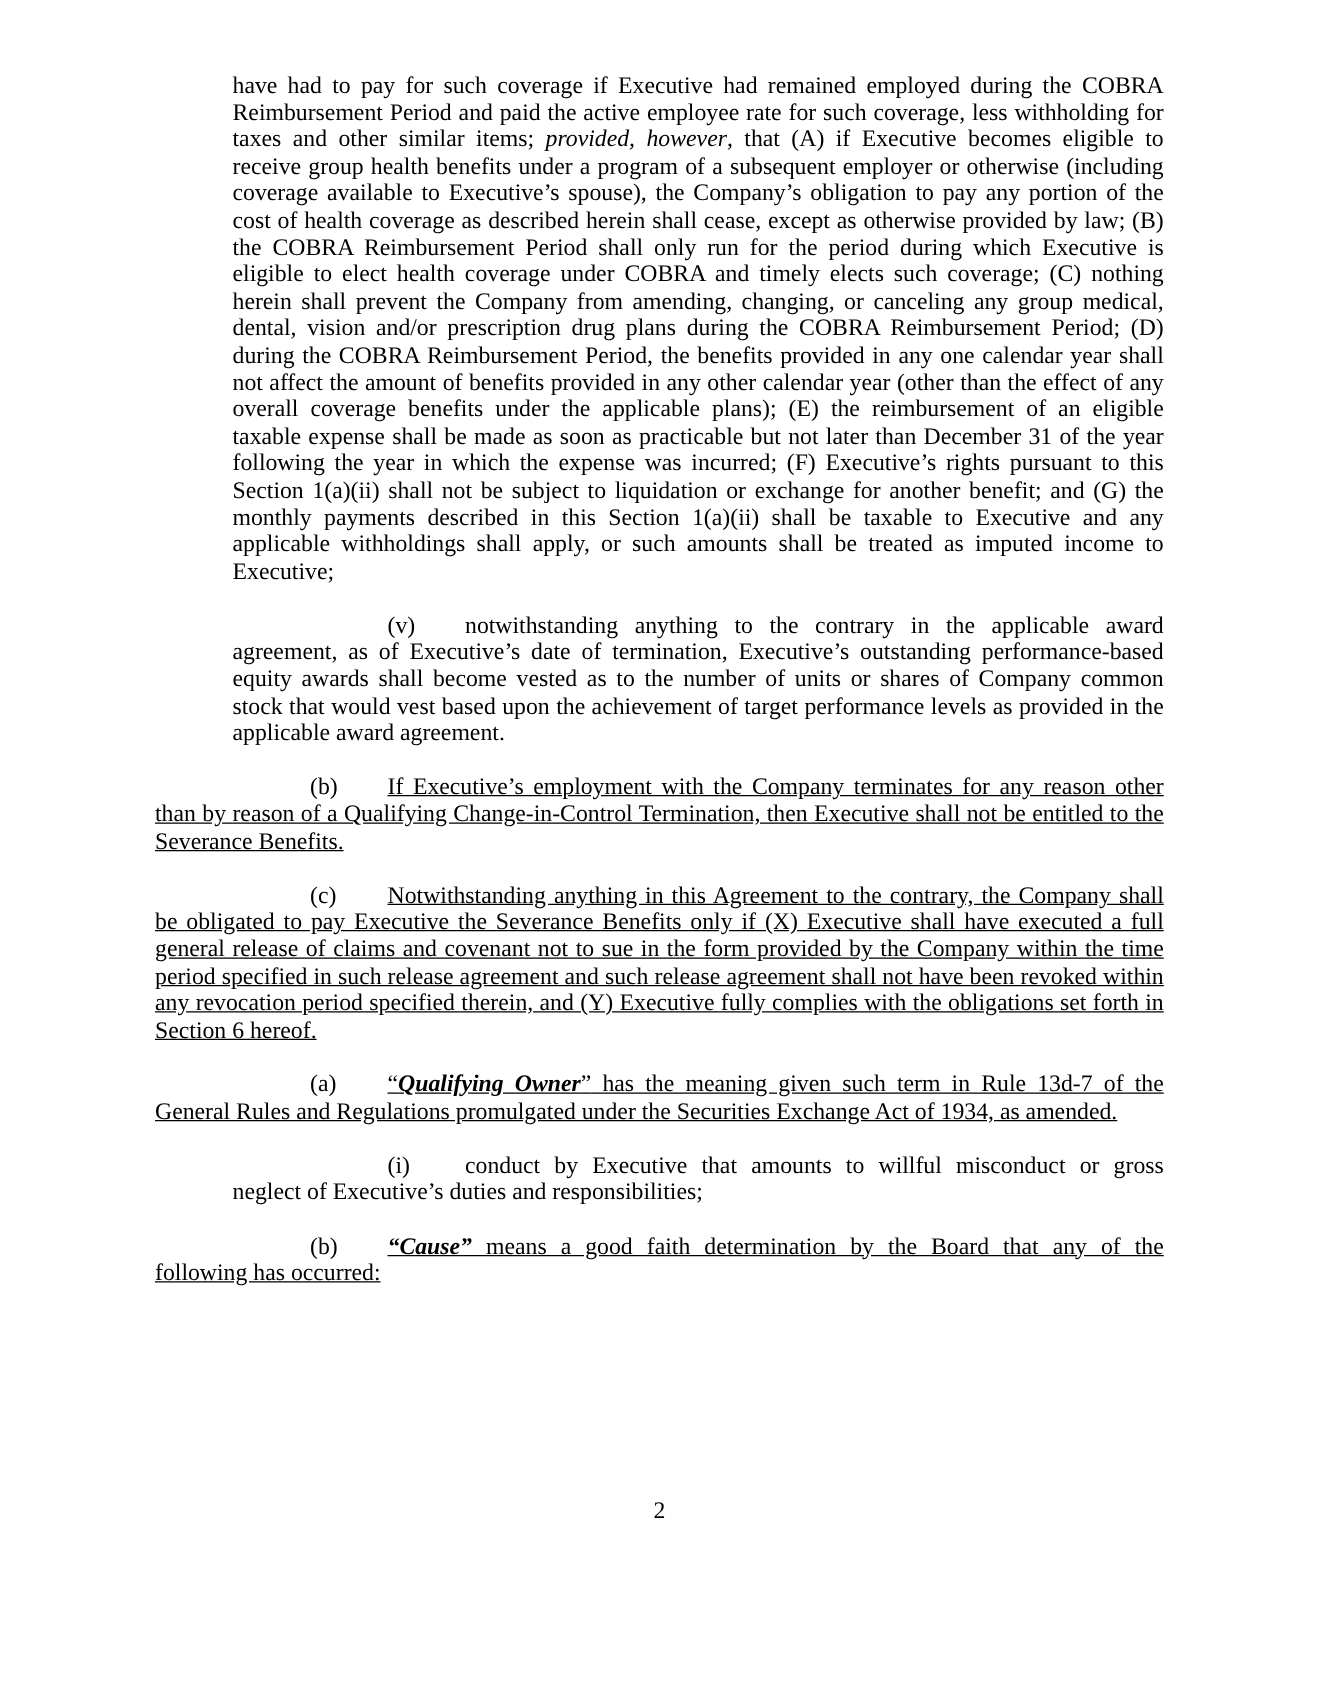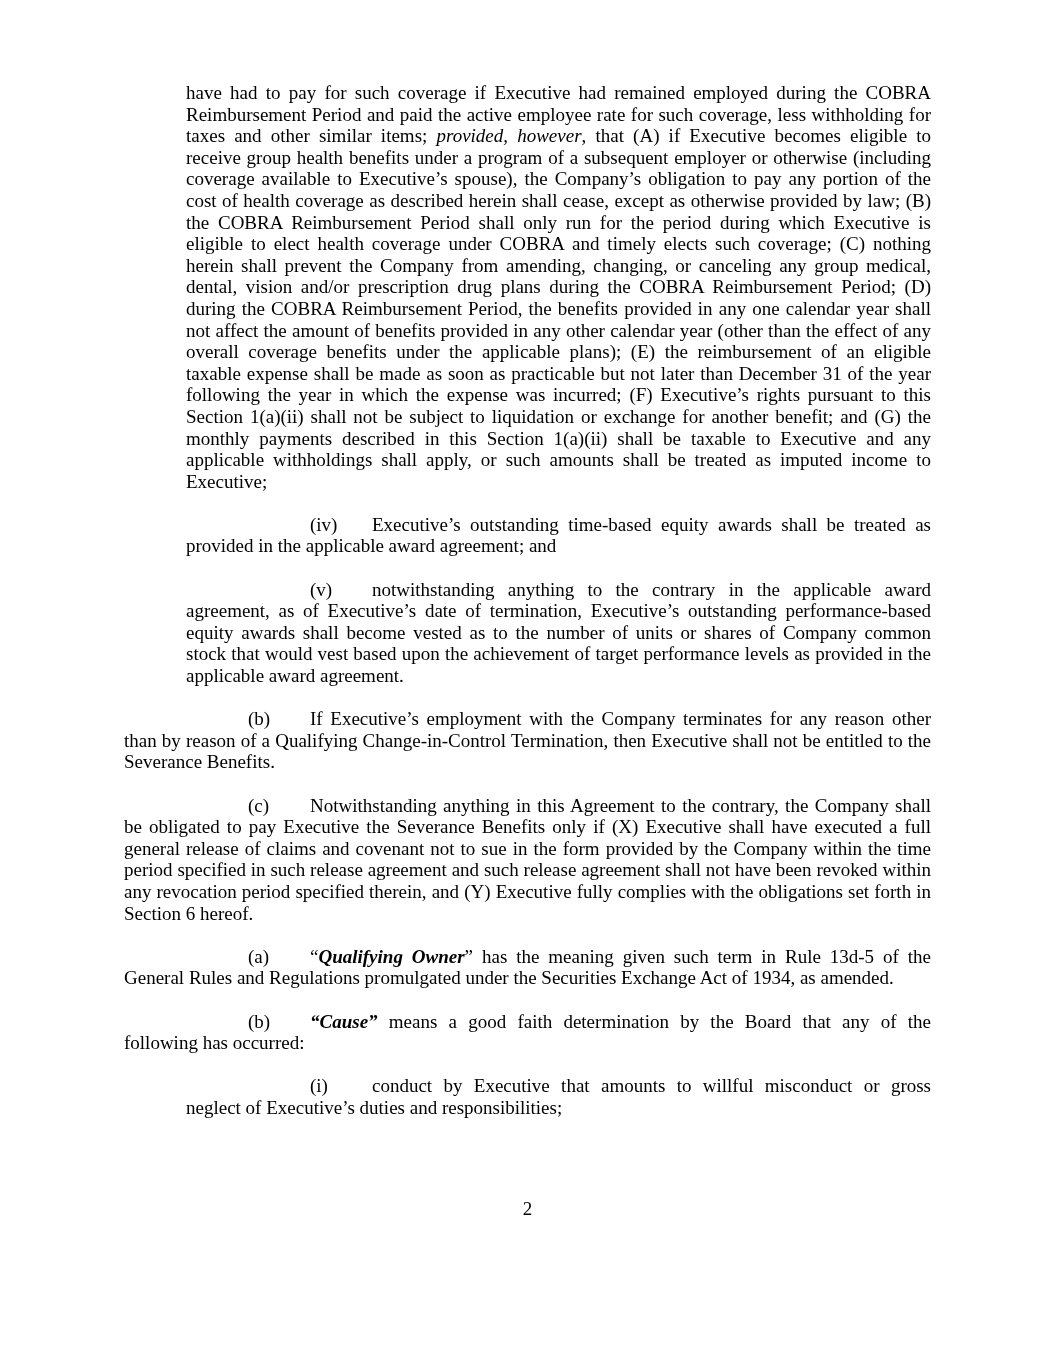--- a/index.html
+++ b/index.html
@@ -7,33 +7,33 @@
   .page {
     position: relative;
     width: 1055px;
     height: 1278px;
     margin: 0 auto;
     background: #ffffff;
     color: #000000;
     font-family: "Liberation Serif", "DejaVu Serif", serif;
     font-size: 19px;
     line-height: 21.6px;
-    padding: 82px 124px 0 124px;
+    padding: 58px 124px 0 124px;
     overflow: hidden;
   }
   .para {
     text-align: justify;
     margin-bottom: 21.6px;
   }
   
   .indent-block { margin-left: 62px; }
   
   .sub-item { margin-left: 62px; text-indent: 124px; }
   
-  .hang-item { text-indent: 124px; }
+  .hang-item { text-indent: 124px; text-decoration: underline; }
   
   .section-item { text-indent: 62px; }
   .label {
     display: inline-block;
     width: 62px;
     text-indent: 0;
   }
   .italic { font-style: italic; }
   .bold-italic { font-weight: bold; font-style: italic; }
   .underline { text-decoration: underline; }
@@ -46,30 +46,29 @@
     text-indent: 0;
   }
 </style>
 </head>
 <body>
 
 <div class="page">
 
   <p class="para indent-block"><span>have had to pay for such coverage if Executive had remained employed during the COBRA Reimbursement Period and paid the active employee rate for such coverage, less withholding for taxes and other similar items; </span><span class="italic">provided, however</span><span>, that (A) if Executive becomes eligible to receive group health benefits under a program of a subsequent employer or otherwise (including coverage available to Executive’s spouse), the Company’s obligation to pay any portion of the cost of health coverage as described herein shall cease, except as otherwise provided by law; (B) the COBRA Reimbursement Period shall only run for the period during which Executive is eligible to elect health coverage under COBRA and timely elects such coverage; (C) nothing herein shall prevent the Company from amending, changing, or canceling any group medical, dental, vision and/or prescription drug plans during the COBRA Reimbursement Period; (D) during the COBRA Reimbursement Period, the benefits provided in any one calendar year shall not affect the amount of benefits provided in any other calendar year (other than the effect of any overall coverage benefits under the applicable plans); (E) the reimbursement of an eligible taxable expense shall be made as soon as practicable but not later than December 31 of the year following the year in which the expense was incurred; (F) Executive’s rights pursuant to this Section 1(a)(ii) shall not be subject to liquidation or exchange for another benefit; and (G) the monthly payments described in this Section 1(a)(ii) shall be taxable to Executive and any applicable withholdings shall apply, or such amounts shall be treated as imputed income to Executive;</span></p>
 
-  <p class="para sub-item"><span class="label">(iv)</span><span>Executive’s outstanding time-based equity awards shall be treated as provided in the applicable award agreement; and</span></p>
 
   <p class="para sub-item"><span class="label">(v)</span><span>notwithstanding anything to the contrary in the applicable award agreement, as of Executive’s date of termination, Executive’s outstanding performance-based equity awards shall become vested as to the number of units or shares of Company common stock that would vest based upon the achievement of target performance levels as provided in the applicable award agreement.</span></p>
 
   <p class="para hang-item"><span class="label">(b)</span><span>If Executive’s employment with the Company terminates for any reason other than by reason of a Qualifying Change-in-Control Termination, then Executive shall not be entitled to the Severance Benefits.</span></p>
 
   <p class="para hang-item"><span class="label">(c)</span><span>Notwithstanding anything in this Agreement to the contrary, the Company shall be obligated to pay Executive the Severance Benefits only if (X) Executive shall have executed a full general release of claims and covenant not to sue in the form provided by the Company within the time period specified in such release agreement and such release agreement shall not have been revoked within any revocation period specified therein, and (Y) Executive fully complies with the obligations set forth in Section 6 hereof.</span></p>
 
 
-  <p class="para hang-item"><span class="label">(a)</span><span>“</span><span class="bold-italic">Qualifying Owner</span><span>”</span><span> has the meaning given such term in Rule 13d-5 of the General Rules and Regulations promulgated under the Securities Exchange Act of 1934, as amended.</span></p>
+  <p class="para hang-item"><span class="label">(a)</span><span>“</span><span class="bold-italic">Qualifying Owner</span><span>”</span><span> has the meaning given such term in Rule 13d-7 of the General Rules and Regulations promulgated under the Securities Exchange Act of 1934, as amended.</span></p>
+
+  <p class="para sub-item"><span class="label">(i)</span><span>conduct by Executive that amounts to willful misconduct or gross neglect of Executive’s duties and responsibilities;</span></p>
 
   <p class="para hang-item"><span class="label">(b)</span><span class="bold-italic">“Cause”</span><span> means a good faith determination by the Board that any of the following has occurred:</span></p>
-
-  <p class="para sub-item"><span class="label">(i)</span><span>conduct by Executive that amounts to willful misconduct or gross neglect of Executive’s duties and responsibilities;</span></p>
 
   <div class="page-number">2</div>
 
 </div>
 
 </body></html>

